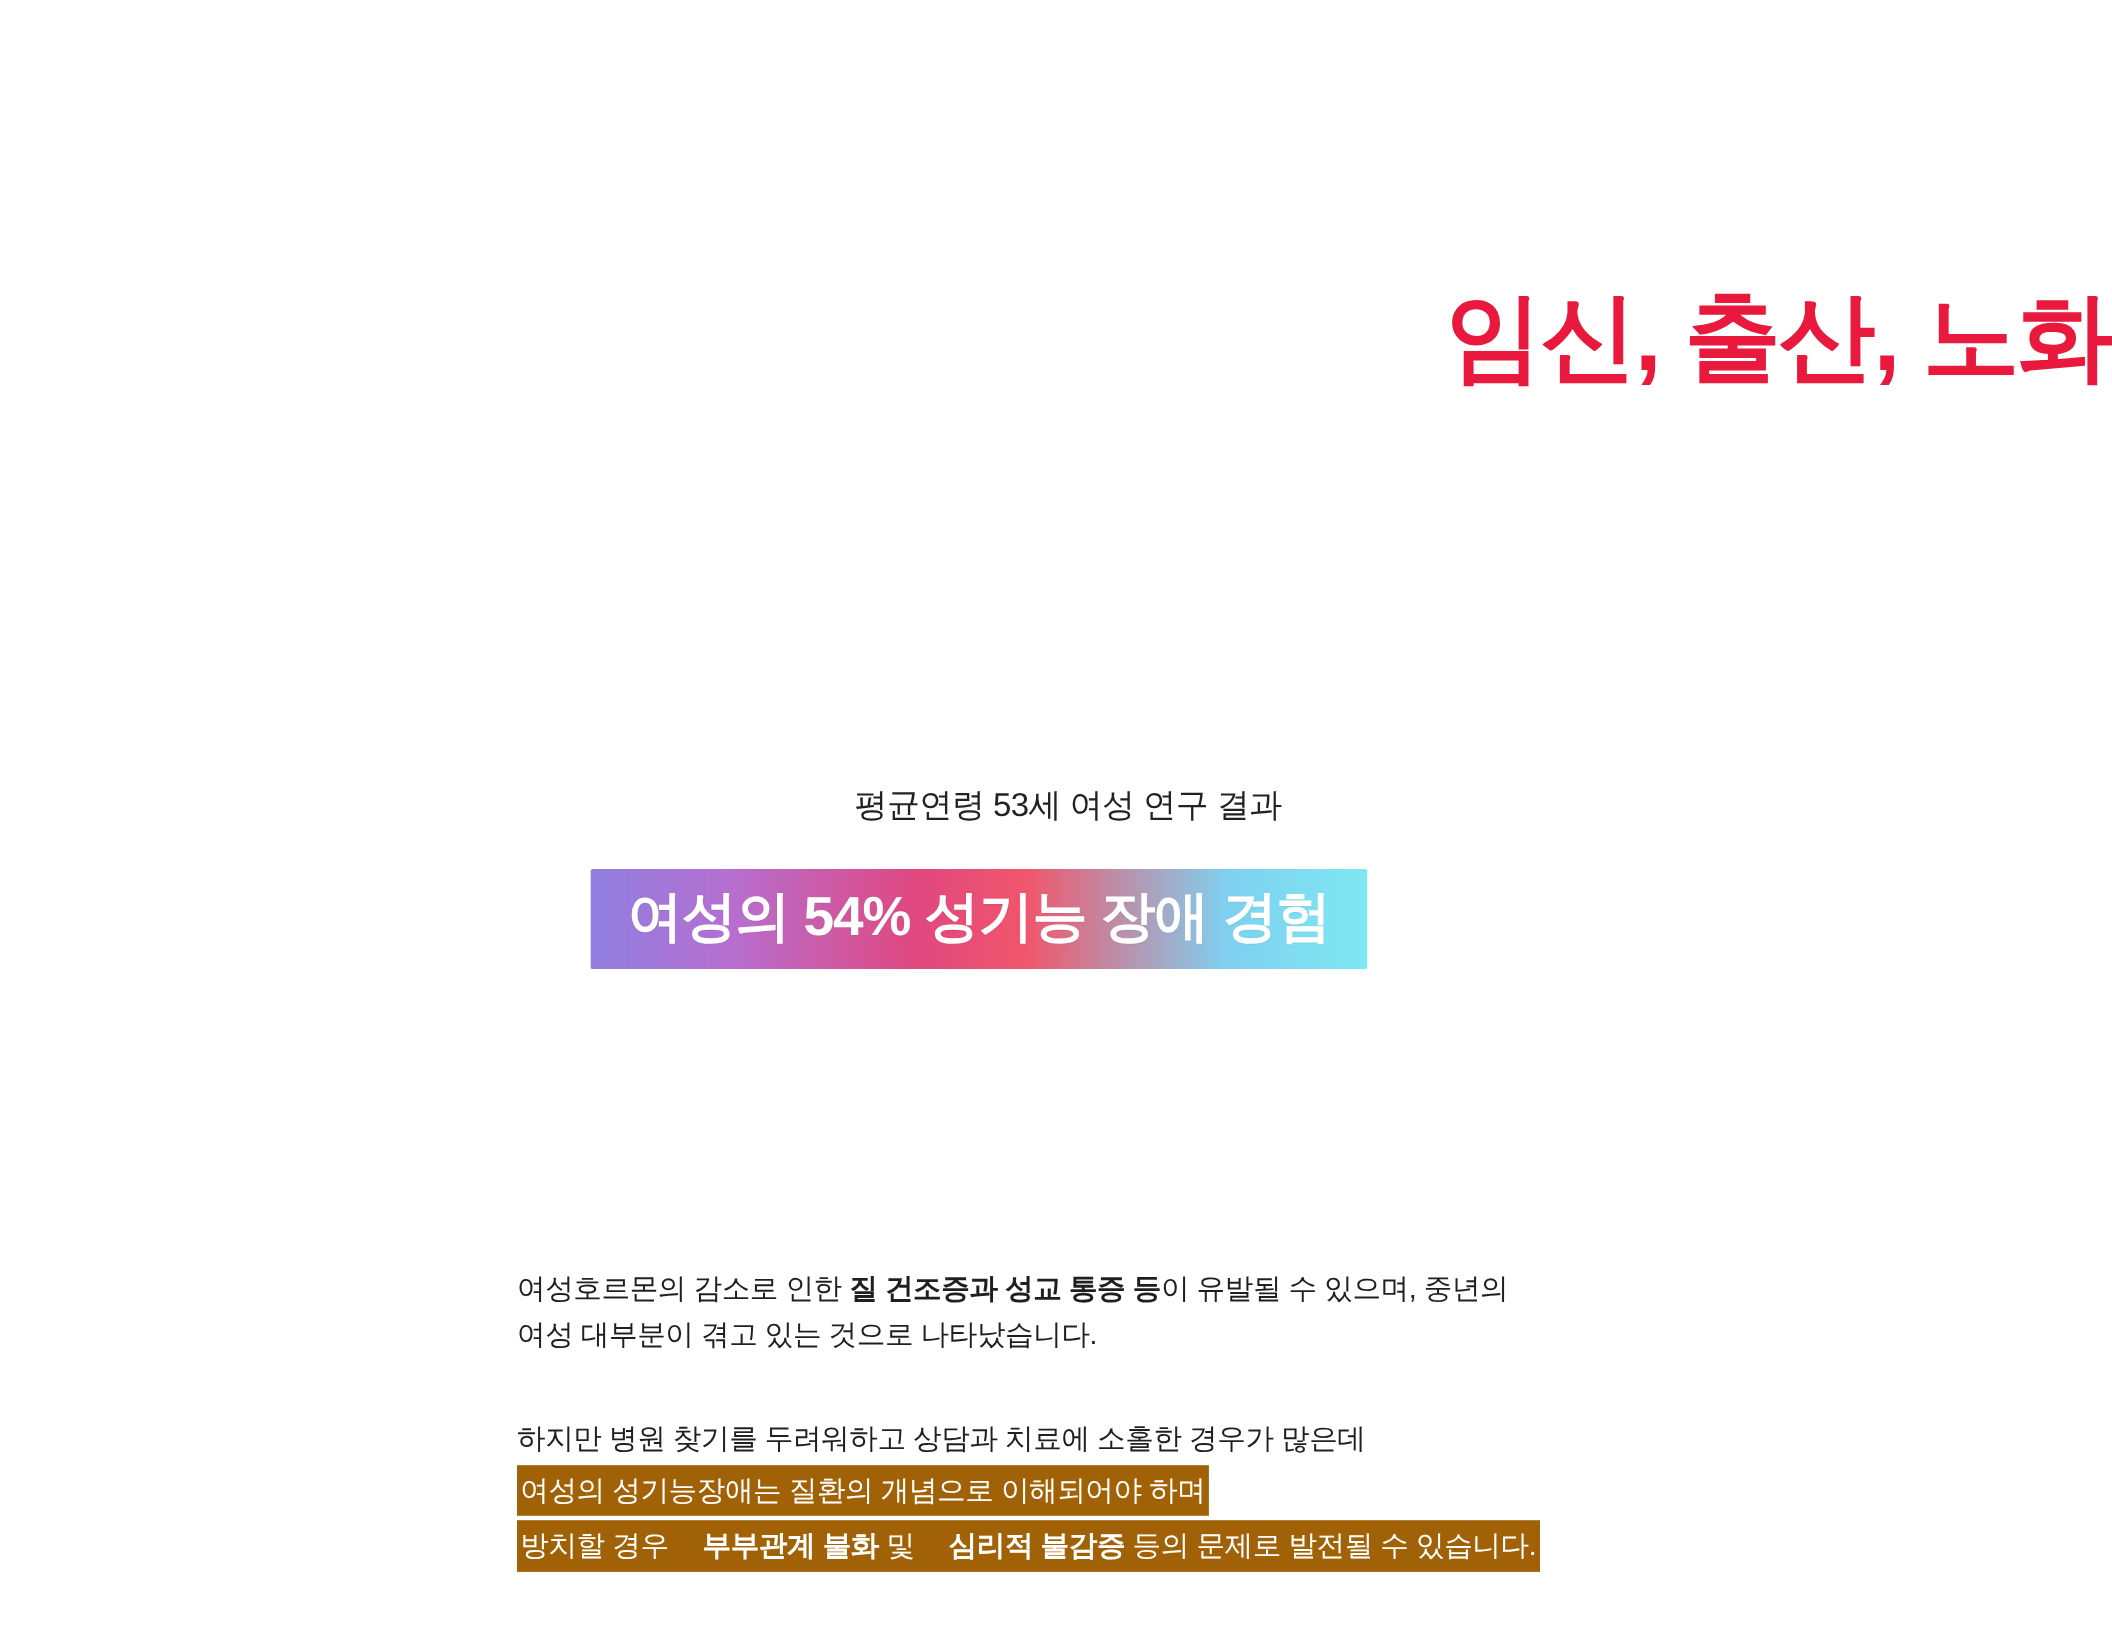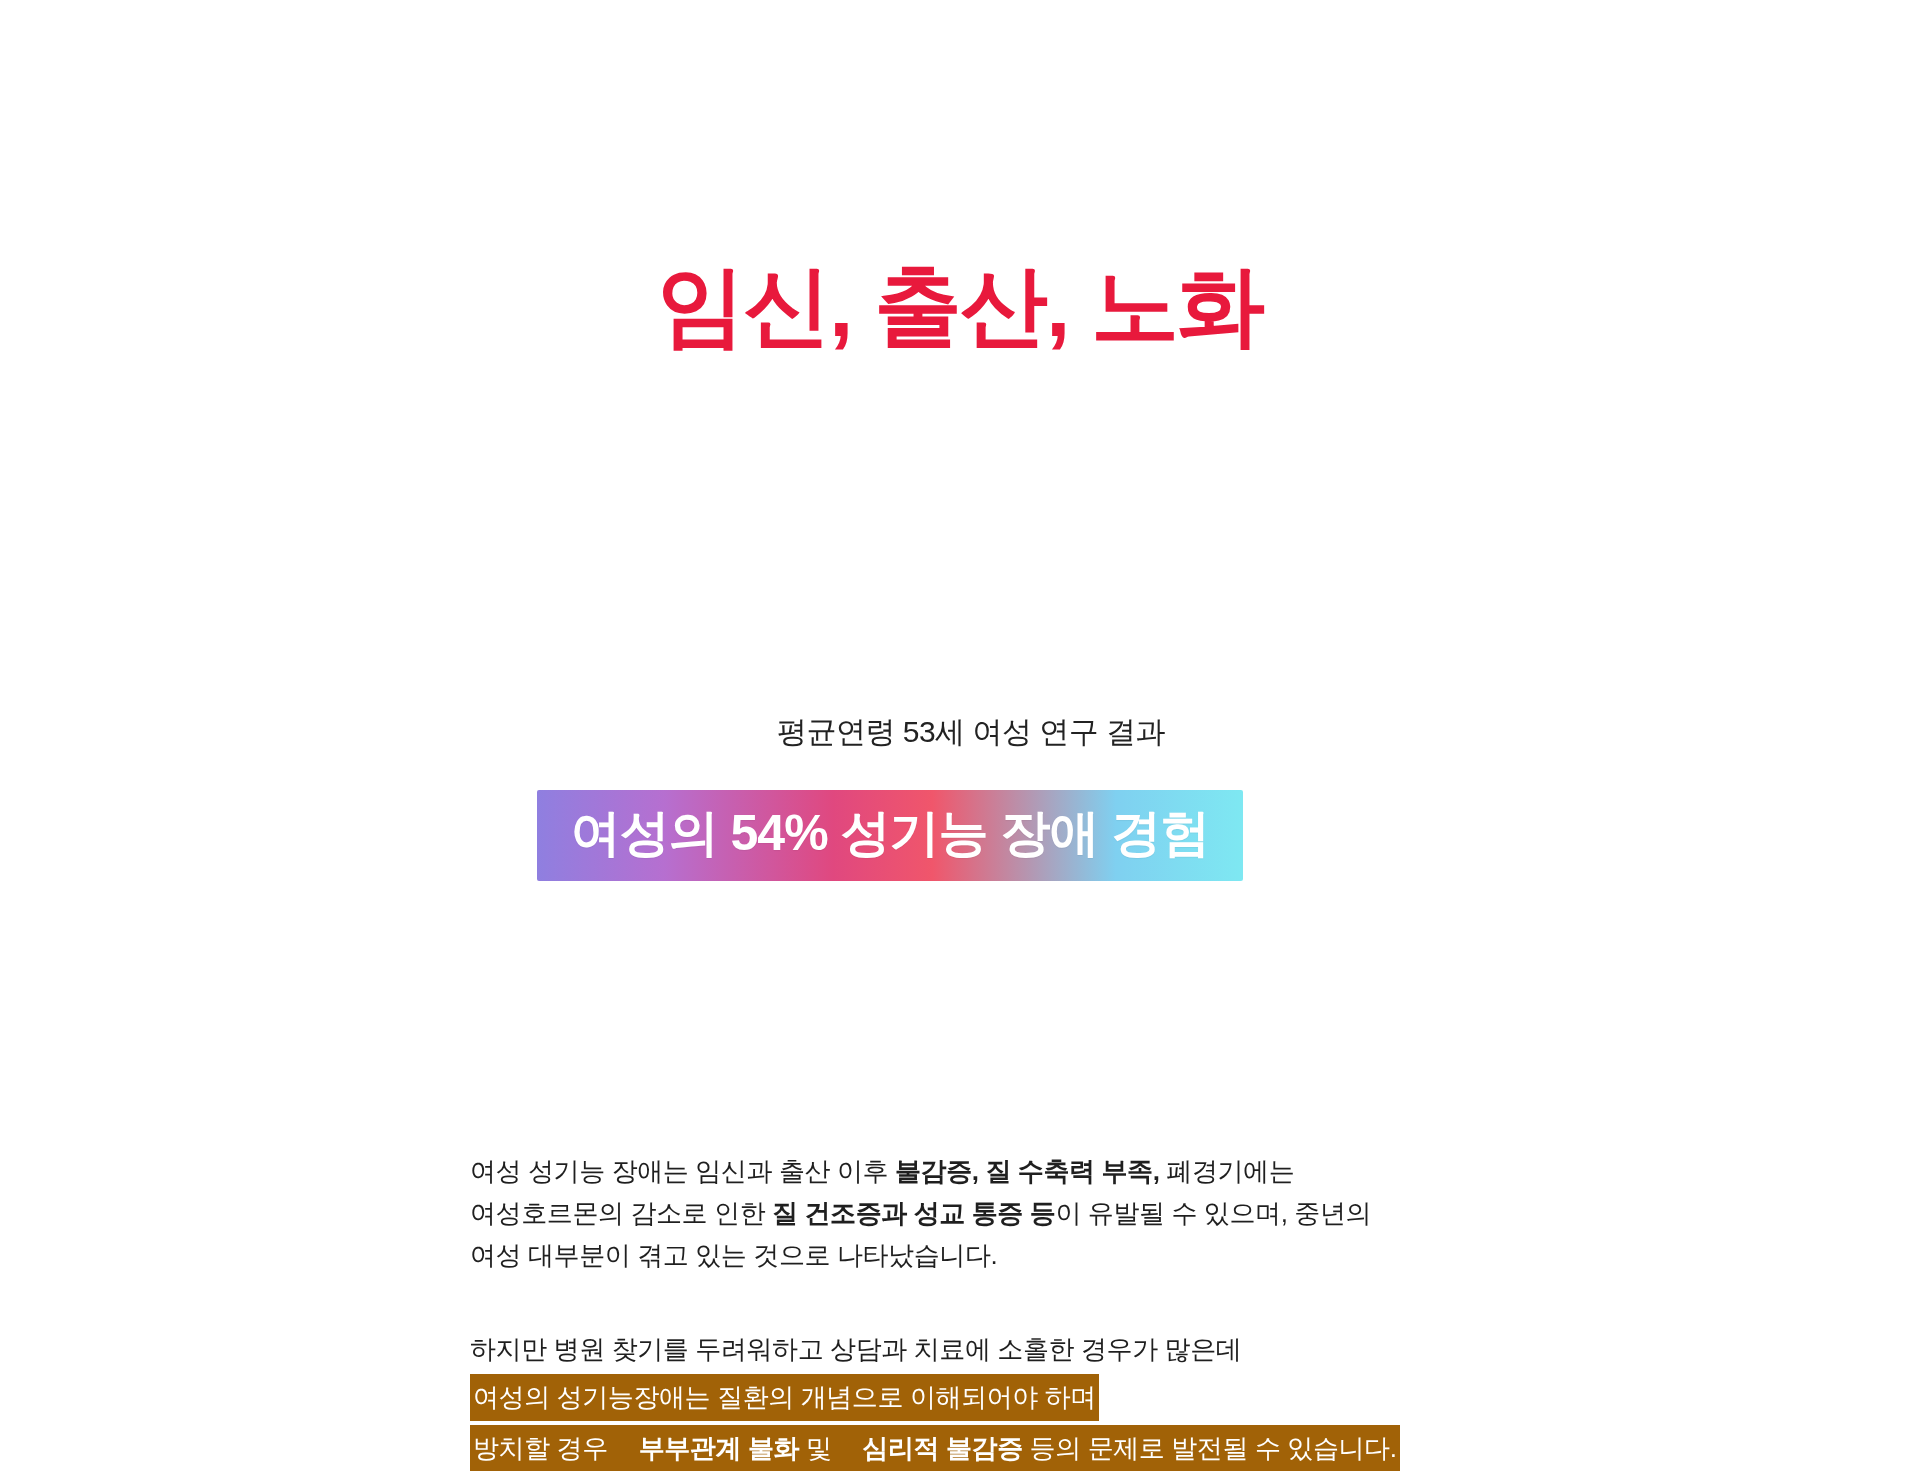--- a/index.html
+++ b/index.html
@@ -21,21 +21,21 @@
     inset: 0;
     background: #ffffff;
   }
 
   
   .headline {
     position: absolute;
     top: 196px;
     left: 0;
     width: 1920px;
-    text-align: center;
+    text-align: right;
     font-size: 88px;
     font-weight: 700;
     letter-spacing: -2px;
     color: #e8193c;
     line-height: 1.15;
     white-space: nowrap;
   }
 
   
   .sublead {
@@ -126,21 +126,20 @@
   <div class="sublead">평균연령 53세 여성 연구 결과</div>
 
   <div class="banner-wrap">
     <div class="banner">
       <div class="banner-text">여성의 54% 성기능 장애 경험</div>
     </div>
   </div>
 
   <div class="body-copy">
 
-    <p class="line-block"><span>여성 성기능 장애는 임신과 출산 이후 </span><span class="b">불감증, 질 수축력 부족,</span><span> 폐경기에는</span></p>
 
     <p class="line-block"><span>여성호르몬의 감소로 인한 </span><span class="b">질 건조증과 성교 통증 등</span><span>이 유발될 수 있으며, 중년의</span></p>
 
     <p class="line-block">여성 대부분이 겪고 있는 것으로 나타났습니다.</p>
 
     <div class="para-gap"></div>
 
     <p class="line-block">하지만 병원 찾기를 두려워하고 상담과 치료에 소홀한 경우가 많은데</p>
 
     <p class="line-block"><span class="hl hl-line">여성의 성기능장애는 질환의 개념으로 이해되어야 하며</span></p>

